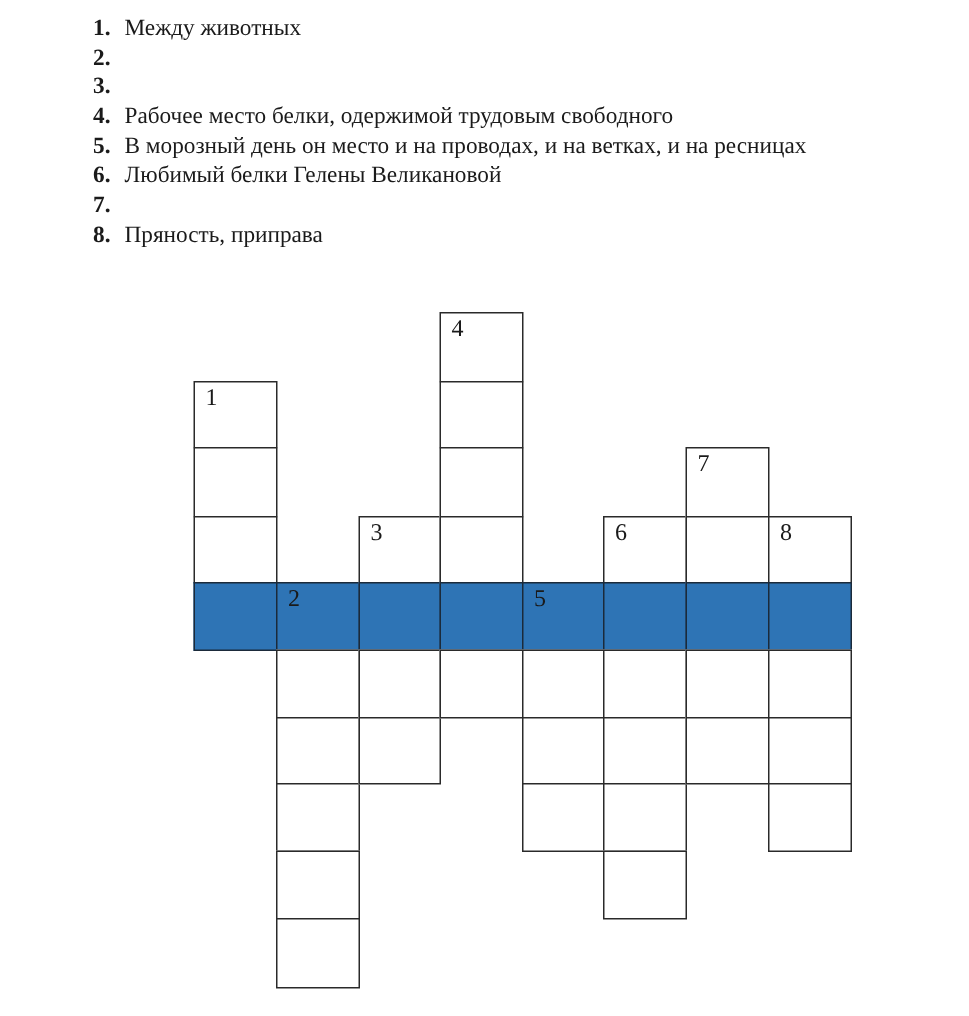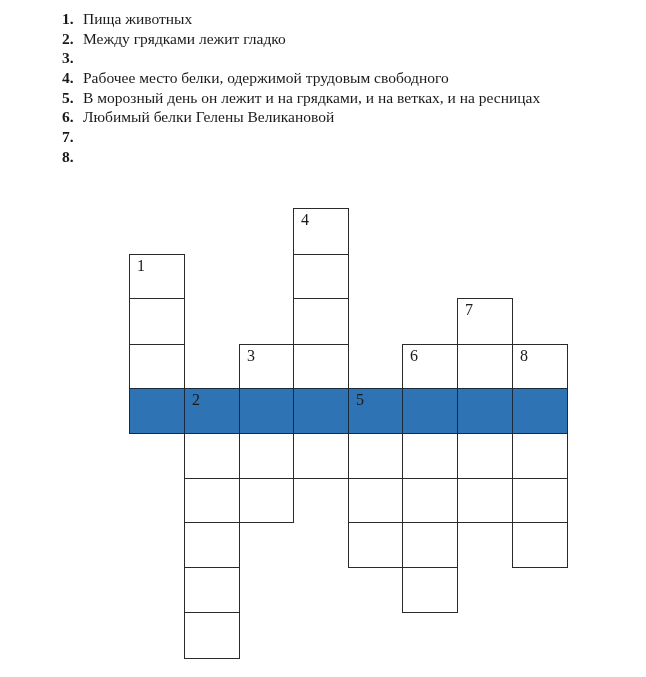--- a/index.html
+++ b/index.html
@@ -60,46 +60,46 @@
       line-height: 18px;
       color: #1a1a1a;
     }
   </style>
 </head>
 <body>
 
 <ol class="clues">
   <li class="clue">
       <span class="clue-num">1.</span>
-      <span>Пища животных</span>
+      <span>Между животных</span>
     </li>
   <li class="clue">
       <span class="clue-num">2.</span>
-      <span>Между грядками лежит гладко</span>
     </li>
   <li class="clue">
       <span class="clue-num">3.</span>
     </li>
   <li class="clue">
       <span class="clue-num">4.</span>
       <span>Рабочее место белки, одержимой трудовым свободного</span>
     </li>
   <li class="clue">
       <span class="clue-num">5.</span>
-      <span>В морозный день он лежит и на грядками, и на ветках, и на ресницах</span>
+      <span>В морозный день он место и на проводах, и на ветках, и на ресницах</span>
     </li>
   <li class="clue">
       <span class="clue-num">6.</span>
       <span>Любимый белки Гелены Великановой</span>
     </li>
   <li class="clue">
       <span class="clue-num">7.</span>
     </li>
   <li class="clue">
       <span class="clue-num">8.</span>
+      <span>Пряность, приправа</span>
     </li>
 </ol>
 
 <div class="grid" id="crossword-grid">
     <div class="cell" style="left: 129px; top: 254px; width: 56px; height: 45px;">
       <span class="cell-num">1</span>
     </div>
     <div class="cell" style="left: 129px; top: 298px; width: 56px; height: 47px;"></div>
     <div class="cell" style="left: 129px; top: 344px; width: 56px; height: 45px;"></div>
     <div class="cell highlight" style="background: rgb(46, 116, 181); left: 129px; top: 388px; width: 56px; height: 46px;"></div>

